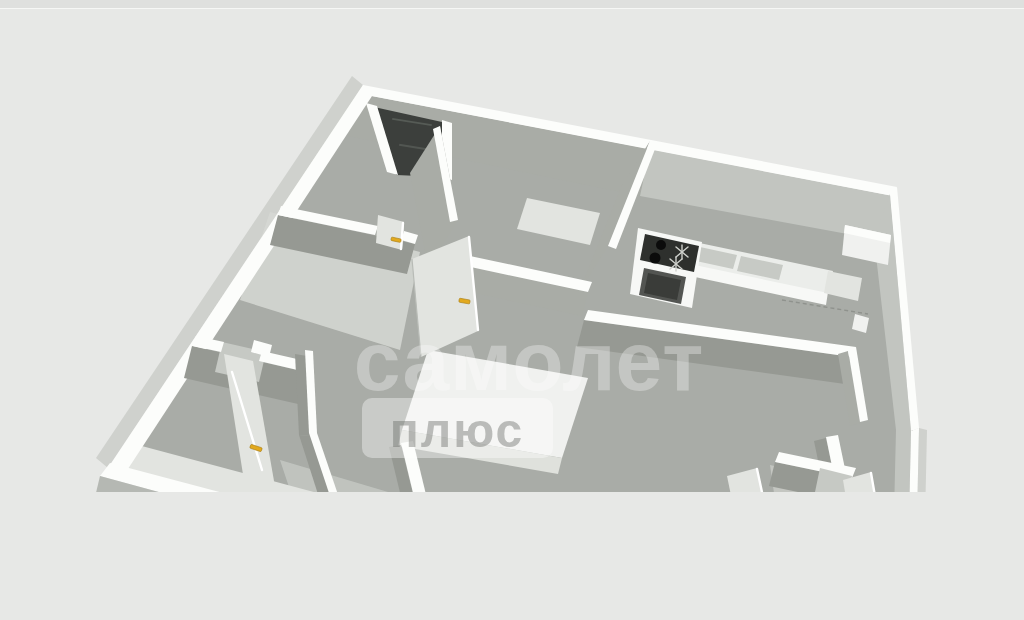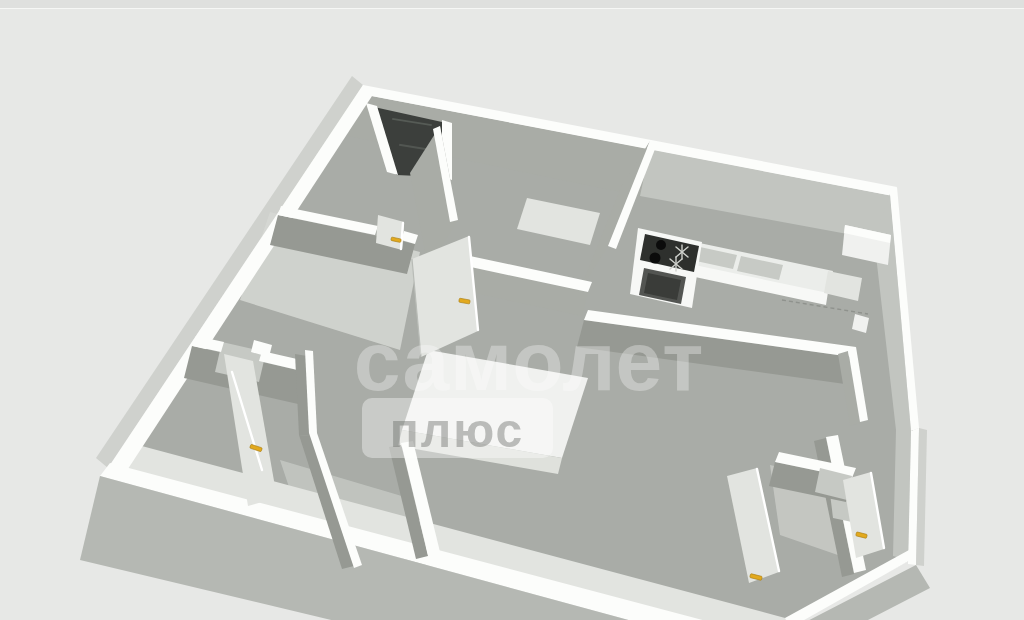--- a/index.html
+++ b/index.html
@@ -1,16 +1,16 @@
 <!DOCTYPE html>
 <html style="--bg: #e7e8e6; --strip: #dfe0de; --hairline: #f6f7f5; --floor: #a9aca7; --hallLit: #d6d8d4; --floorLight: #c6c9c4; --litBand: #e2e4e0; --wallWhite: #fcfdfb; --faceDark: #969993; --faceMid: #a9aca6; --faceLight: #c2c5c0; --outerFace: #b5b8b3; --outerFaceLight: #cfd1cd; --boxWhite: #f0f1ef; --boxFront: #dfe1dc; --counterTop: #ebedea; --counterFront: #f7f8f6; --sink: #c7cac5; --stoveDark: #2e302d; --burner: #0b0b0b; --oven: #535552; --ovenInner: #3a3c39; --doorPanel: #e2e4e0; --handle: #e2a91e; --handleStroke: #a87d12; --entranceDark: #3c3f3c;"><head>
 <meta charset="utf-8">
 <style>
   html,body{margin:0;padding:0;background:#e7e8e6;}
-  .stage{position:relative;width:1024px;height:620px;overflow:hidden;font-family:"Liberation Sans",sans-serif;}
+  .stage{position:relative;width:1024px;height:492px;overflow:hidden;font-family:"Liberation Sans",sans-serif;}
   svg{display:block}
   
   .c-bg{fill:var(--bg,#e7e8e6)} .c-strip{fill:var(--strip,#dfe0de)} .c-hair{stroke:var(--hairline,#f6f7f5)}
   .c-floor{fill:var(--floor,#a9aca7)} .c-halllit{fill:var(--hallLit,#d6d8d4)}
   .c-floorlight{fill:var(--floorLight,#c6c9c4)} .c-lit{fill:var(--litBand,#e2e4e0)}
   .c-wall{fill:var(--wallWhite,#fcfdfb)} .c-facedark{fill:var(--faceDark,#969993)}
   .c-facemid{fill:var(--faceMid,#a9aca6)} .c-facelight{fill:var(--faceLight,#c2c5c0)}
   .c-outer{fill:var(--outerFace,#b5b8b3)} .c-outerlight{fill:var(--outerFaceLight,#cfd1cd)}
   .c-box{fill:var(--boxWhite,#f0f1ef)} .c-boxfront{fill:var(--boxFront,#dfe1dc)}
   .c-counter{fill:var(--counterTop,#ebedea)} .c-counterfront{fill:var(--counterFront,#f7f8f6)}

